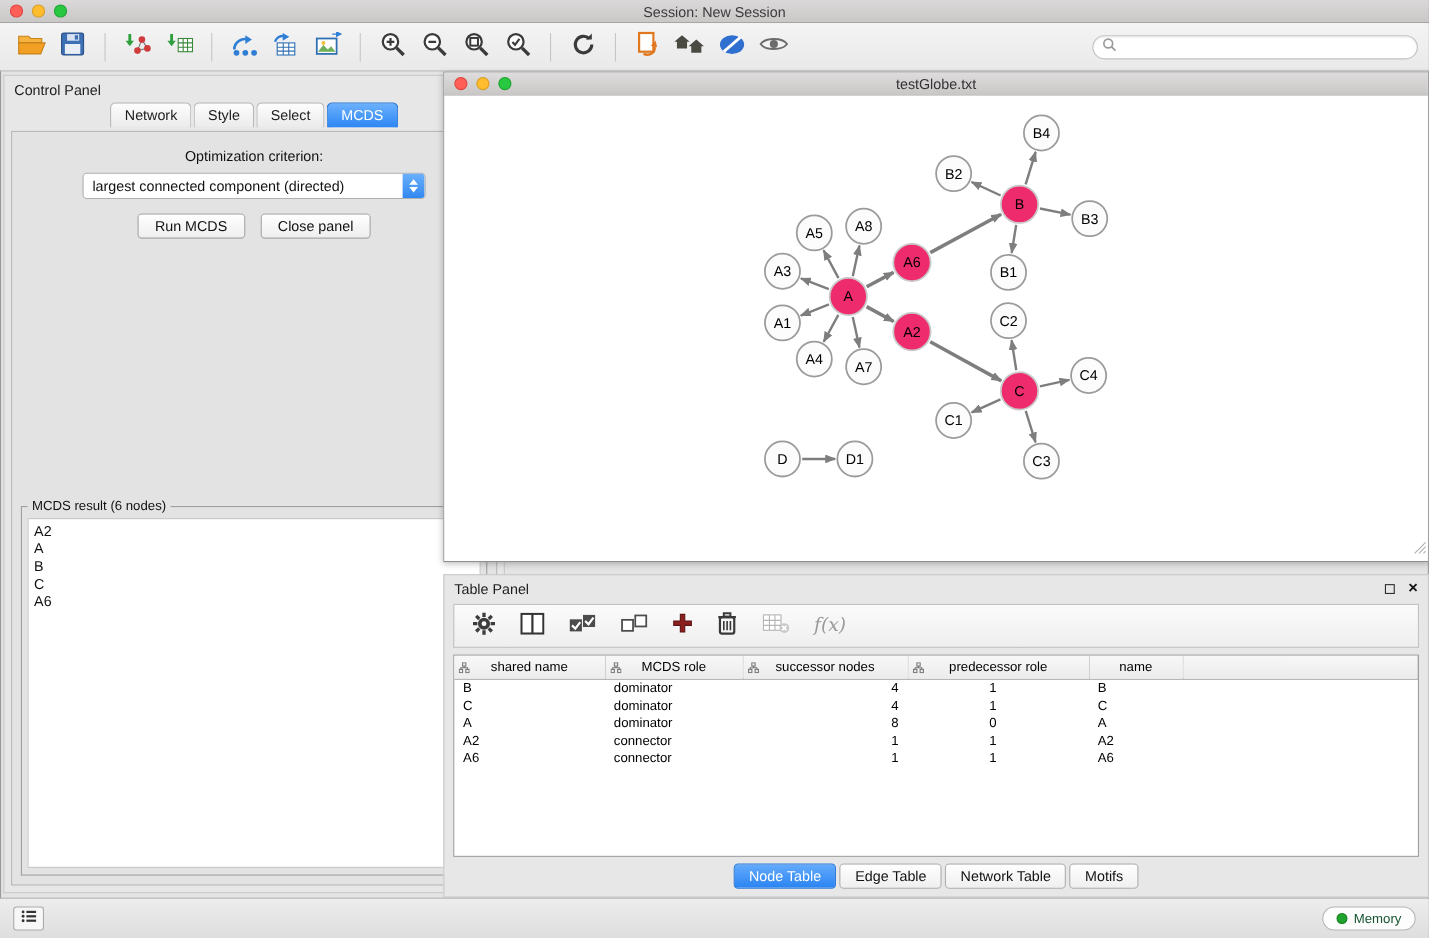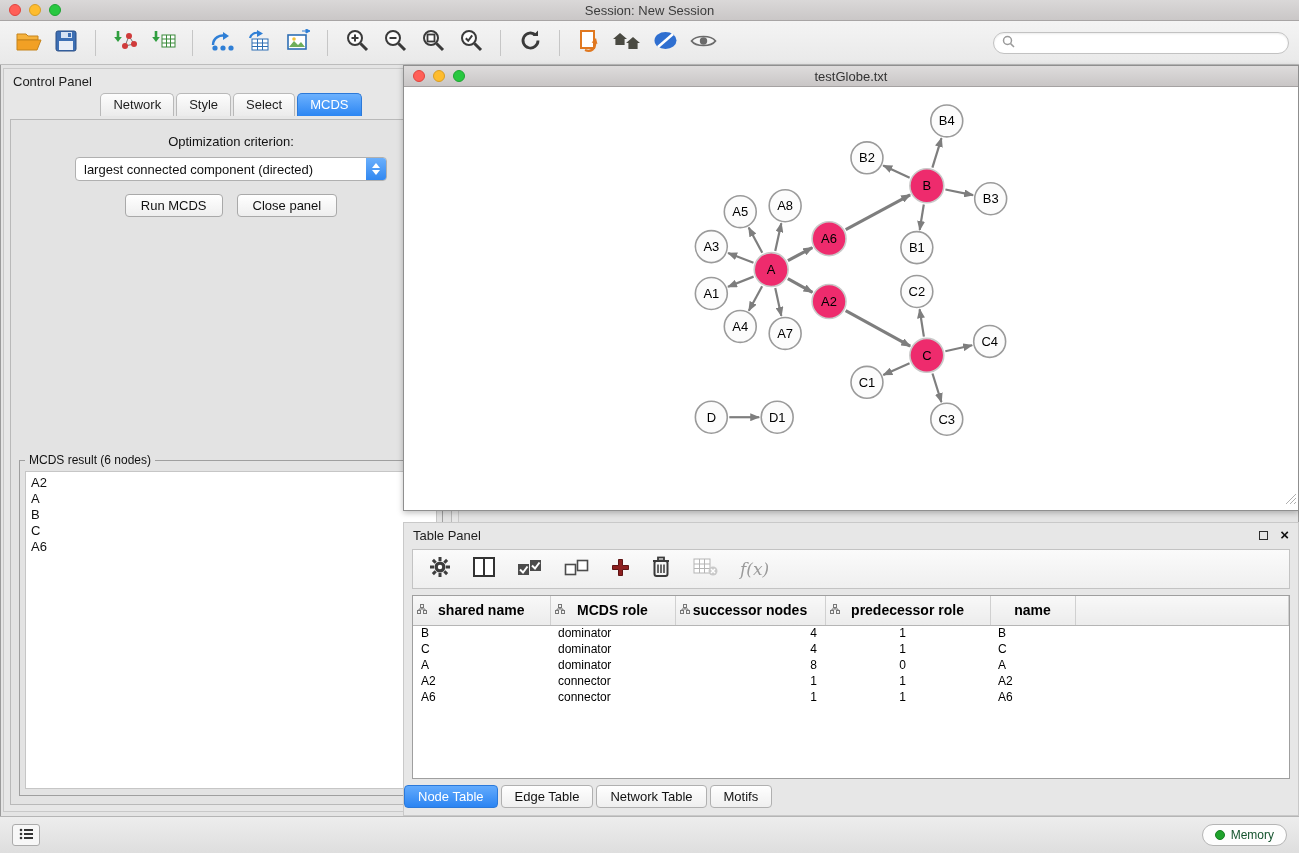--- a/index.html
+++ b/index.html
@@ -52,26 +52,26 @@
   svg.graph{width:100%;height:100%;display:block}
   .grip{position:absolute;right:1px;bottom:1px}
 
   
   .table-panel{position:absolute;left:403px;top:522px;width:896px;height:294px;background:#e7e7e7;border:1px solid #c9c9c9}
   .tp-toolbar{position:absolute;left:8px;right:8px;top:26px;height:40px;background:linear-gradient(#fbfbfb,#efefef);border:1px solid #c3c3c3;display:flex;align-items:center;padding:0 16px;gap:22px}
   .tp-icon{display:flex;align-items:center;justify-content:center}
   .fx{font-family:"DejaVu Serif",serif;font-style:italic;font-size:17px;color:#9a9a9a}
   .tp-table-wrap{position:absolute;left:8px;right:8px;top:72px;bottom:36px;background:#fff;border:1px solid #9f9f9f;overflow:hidden}
   table.data{border-collapse:collapse;table-layout:fixed;width:100%;font-size:12px;color:#000}
-  table.data th{height:29px;background:linear-gradient(#f8f8f8,#ececec);border-right:1px solid #d0d0d0;border-bottom:1px solid #b5b5b5;font-weight:bold;font-size:14px;position:relative;text-align:center;padding:0 4px;white-space:nowrap;overflow:hidden}
+  table.data th{height:21px;background:linear-gradient(#f8f8f8,#ececec);border-right:1px solid #d0d0d0;border-bottom:1px solid #b5b5b5;font-weight:normal;font-size:12px;position:relative;text-align:center;padding:0 4px;white-space:nowrap;overflow:hidden}
   th .hicon{position:absolute;left:4px;top:5px}
   table.data td{height:16px;padding:0 8px;white-space:nowrap;overflow:hidden}
   td.num{text-align:right;padding-right:12px}
   td.num.pred{padding-right:84px}
-  .tp-tabs{position:absolute;left:0;right:0;bottom:7px;display:flex;gap:3px}
+  .tp-tabs{position:absolute;left:0;right:0;bottom:7px;display:flex;justify-content:center;gap:3px}
   .tp-tab{font-size:13px;padding:3px 13px;border:1px solid #b0b0b0;border-radius:4px;background:linear-gradient(#fff,#efefef);color:#111}
   .tp-tab.active{background:linear-gradient(#63abfd,#2b84f2);color:#fff;border-color:#2b79da}
 
   
   .statusbar{position:absolute;left:0;right:0;bottom:0;height:37px;background:linear-gradient(#ededed,#dedede);border-top:1px solid #b5b5b5;display:flex;align-items:center;padding:0 12px}
   .list-btn{width:28px;height:22px;border:1px solid #ababab;border-radius:3px;background:#f7f7f7;display:flex;align-items:center;justify-content:center}
   .memory-btn{margin-left:auto;height:22px;border:1px solid #b5b5b5;border-radius:11px;background:#fdfdfd;display:flex;align-items:center;gap:6px;padding:0 12px;font-size:12px;color:#14532d}
   .mem-dot{width:10px;height:10px;border-radius:50%;background:#1fa32c;border:1px solid #168022}
 </style>
 </head>

